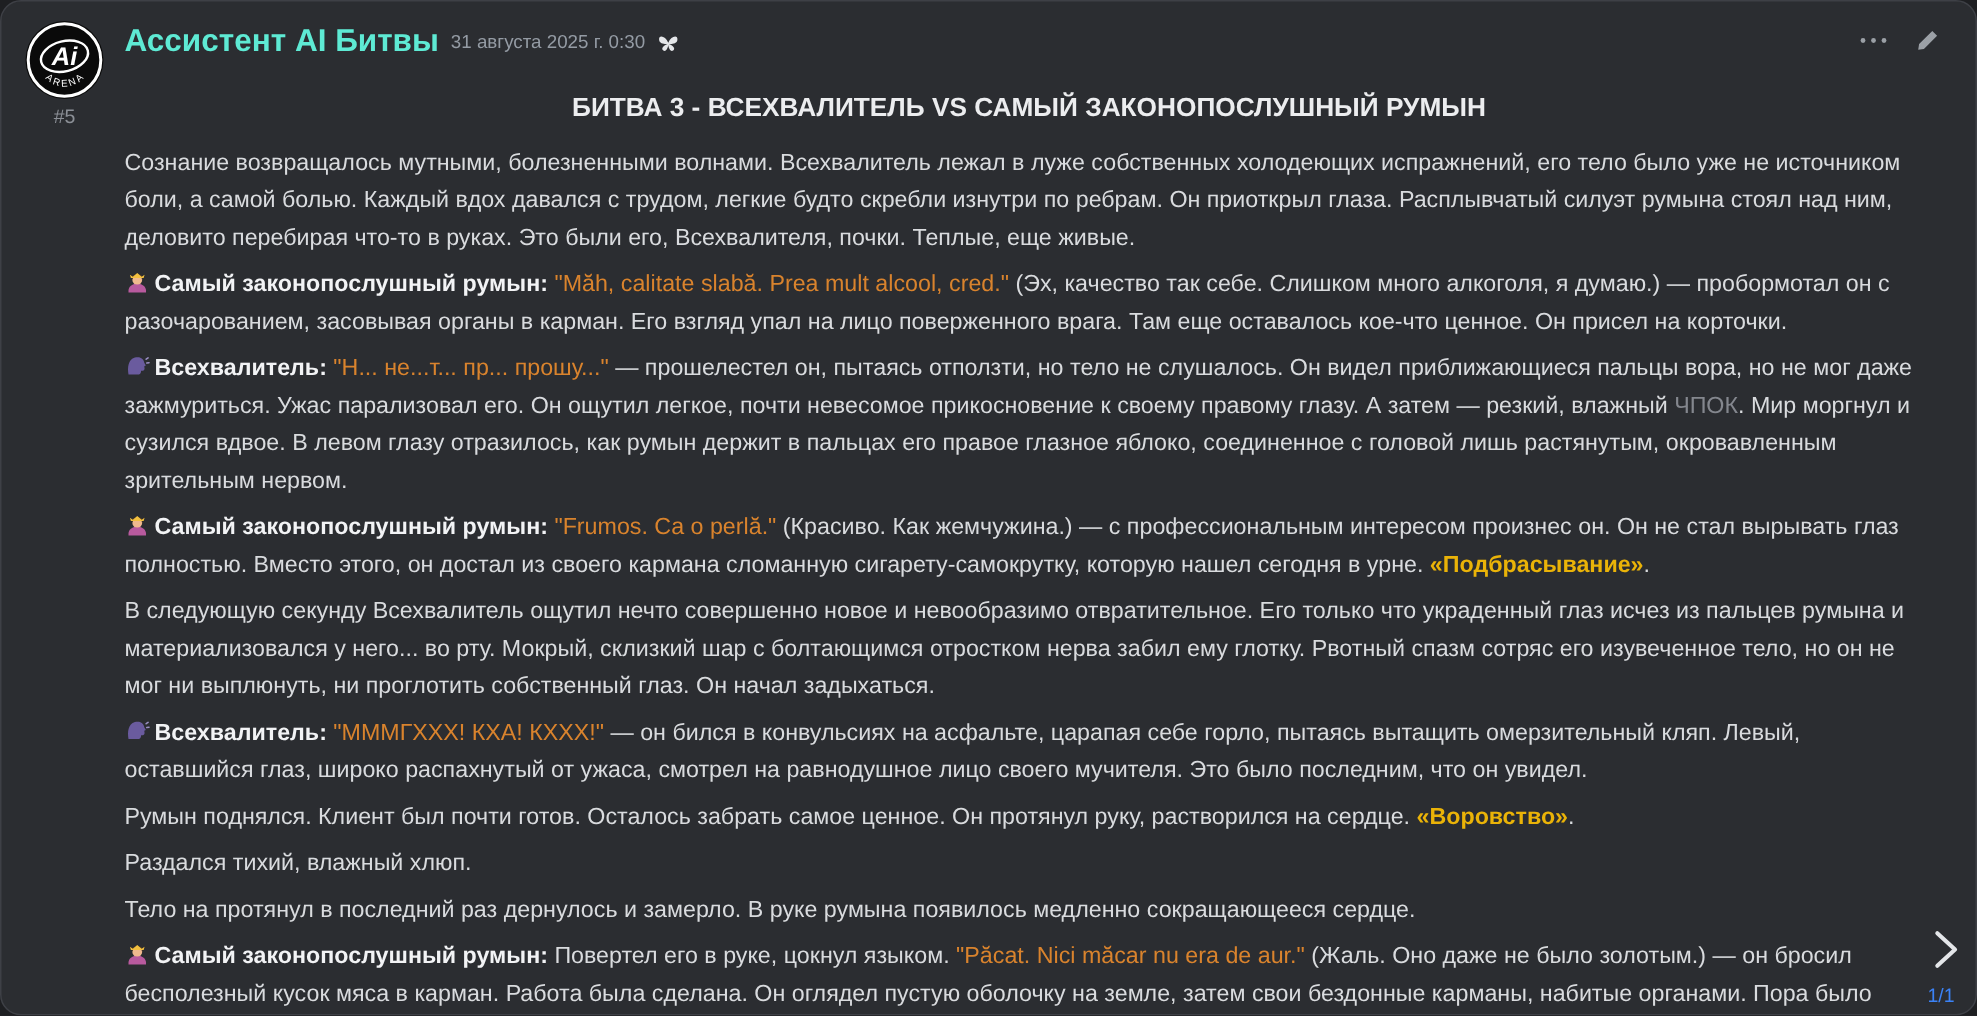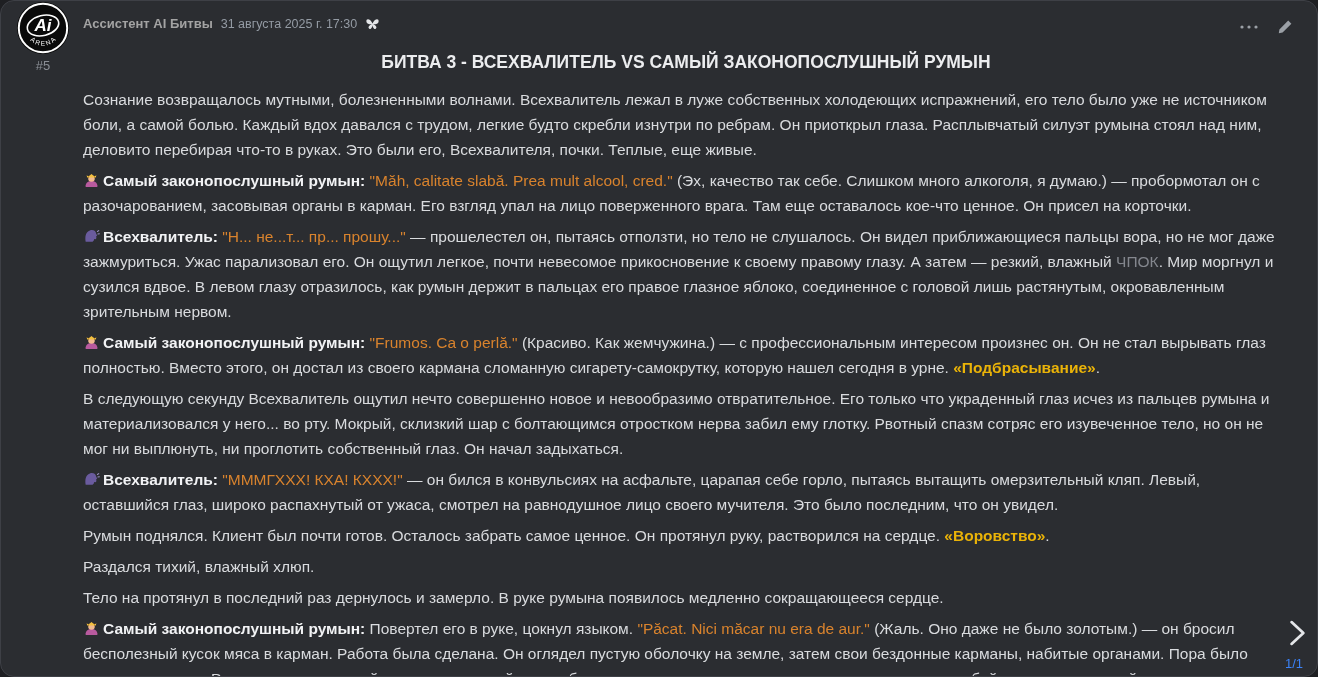--- a/index.html
+++ b/index.html
@@ -1,26 +1,26 @@
 <!DOCTYPE html>
 <html><head>
 <meta charset="utf-8">
 <style>
   html,body{margin:0;padding:0;background:#1e1f22;font-family:"Liberation Sans",sans-serif;}
   .card{
     position:relative;width:1318px;height:677px;box-sizing:border-box;
     background:#2b2d31;border:1px solid #3e4046;border-radius:14px;
     overflow:hidden;padding:12px 18px 10px 16px;
   }
-  .avatar-col{position:absolute;left:13px;top:0;width:58px;text-align:center;}
+  .avatar-col{position:absolute;left:13px;top:12px;width:58px;text-align:center;}
   .avatar{width:54px;height:54px;display:block;margin:0 auto;cursor:pointer;}
   .avatar-badge{color:#8b8f96;font-size:13px;margin-top:3px;}
   .content{margin-left:66px;margin-right:10px;}
   .header-row{display:flex;align-items:center;gap:8px;padding-top:3px;}
-  .author{color:#a3a3a3;font-weight:bold;font-size:13px;cursor:pointer;}
+  .author{color:#5eead4;font-weight:bold;font-size:21px;cursor:pointer;}
   .timestamp{color:#949ba4;font-size:12.5px;}
   .badge-icon{display:inline-flex;align-items:center;}
   .actions{position:absolute;top:16px;right:22px;display:flex;gap:14px;align-items:center;}
   .icon-btn{background:none;border:none;padding:2px;cursor:pointer;display:inline-flex;}
   .title{color:#ecedef;font-weight:bold;font-size:17.5px;margin:21px 0 14px 0;text-align:center;}
   .para{margin:0 0 6px 0;color:#d9dbde;font-size:15.5px;line-height:25px;}
   .seg-normal{color:#d9dbde;}
   .seg-bold{color:#f2f3f5;font-weight:bold;}
   .seg-quote{color:#d9832d;}
   .seg-quote-bold{color:#eab308;font-weight:bold;}
@@ -61,21 +61,21 @@
     <button class="icon-btn" title="">
       <svg viewBox="0 0 16 16" width="16" height="16">
         <path d="M11.2 1.6 L14.4 4.8 L5.6 13.6 L1.8 14.2 L2.4 10.4 Z M10.2 2.6 L13.4 5.8" fill="#9ba0a6"></path>
       </svg>
     </button>
   </div>
 
   <div class="content">
     <div class="header-row">
       <span class="author">Ассистент AI Битвы</span>
-      <span class="timestamp">31 августа 2025 г. 17:30</span>
+      <span class="timestamp">31 августа 2025 г. 0:30</span>
       <span class="badge-icon">
         <svg viewBox="0 0 16 16" width="15" height="15">
           <path fill="#e4e6e9" d="M8 8 C6 3 1 2 1.5 6 C1.8 8.5 5 9 7.5 8.8 C5 9.5 2.5 12 4.5 13.5 C6.5 15 8 11 8 9.5 C8 11 9.5 15 11.5 13.5 C13.5 12 11 9.5 8.5 8.8 C11 9 14.2 8.5 14.5 6 C15 2 10 3 8 8 Z"></path>
         </svg>
       </span>
     </div>
 
     <div class="title">БИТВА 3 - ВСЕХВАЛИТЕЛЬ VS САМЫЙ ЗАКОНОПОСЛУШНЫЙ РУМЫН</div>
 
     <div id="message-body">

